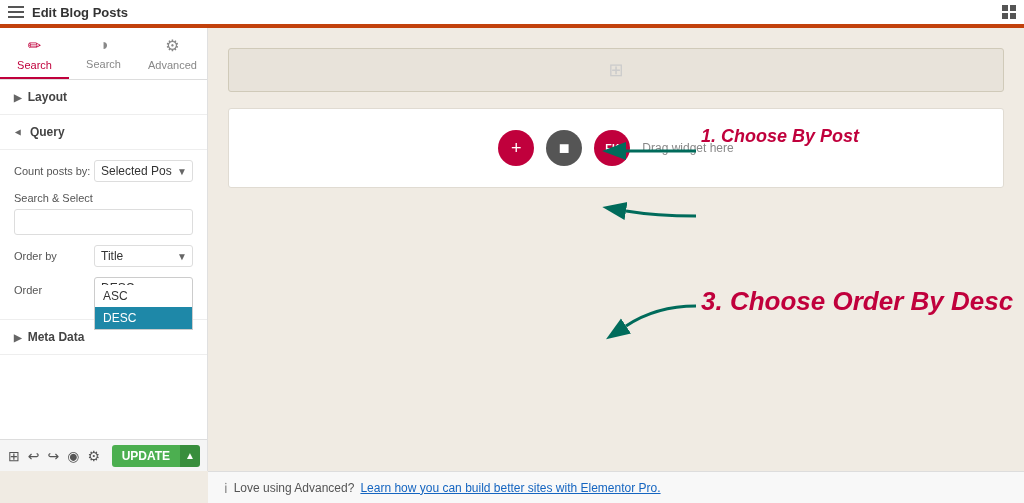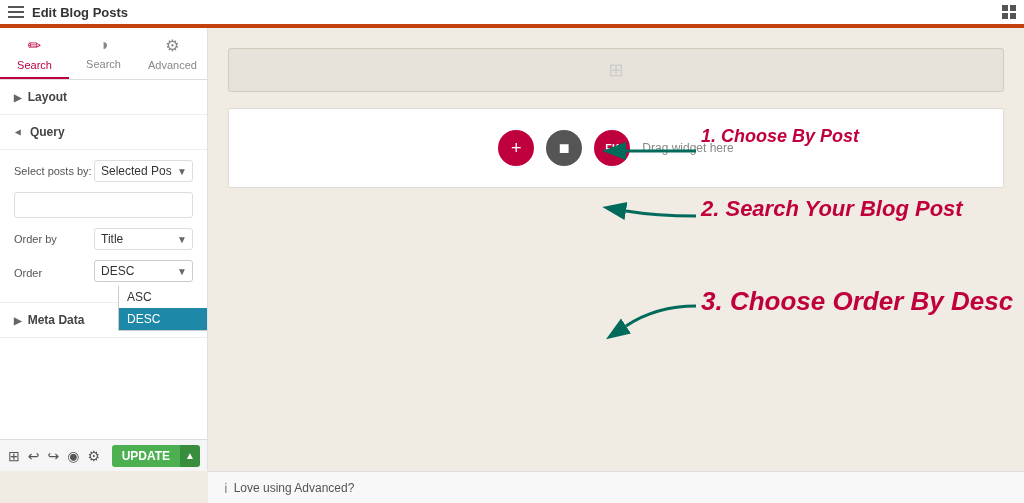--- a/index.html
+++ b/index.html
@@ -71,23 +71,23 @@
     }
 
     
     .dropdown-open {
       position: relative;
     }
     .dropdown-open select {
       border-color: #ccc;
     }
     .dropdown-list {
-      position: absolute; top: 26px; left: 0; width: 100%;
+      position: absolute; top: 8px; left: 0; width: 100%;
       background: #fff; border: 1px solid #ccc; border-top: none;
-      z-index: 100; font-size: 12px; margin-left: 24px;
+      z-index: 100; font-size: 12px;
     }
     .dropdown-list-item {
       padding: 4px 8px; cursor: pointer; color: #333;
     }
     .dropdown-list-item.selected {
       background: #1e88a8; color: #fff;
     }
 
     
     .query-section { border-bottom: 1px solid #eee; }
@@ -191,32 +191,33 @@
 
   <div class="query-section">
     <div class="section-header">
       <span class="arrow open">▼</span>
       <span>Query</span>
     </div>
     <div class="section-body">
 
 
       <div class="field-row">
-        <span class="field-label">Select posts by:</span>
+        <span class="field-label">Count posts by:</span>
         <div class="field-control select-wrapper">
           <select>
             <option>Selected Post</option>
             <option>Recent Posts</option>
             <option>Featured Posts</option>
           </select>
           <span class="chev">▼</span>
         </div>
       </div>
 
       <div style="margin-bottom:10px;">
+        <div class="field-label-full">Search &amp; Select</div>
         <input type="text" class="search-select-box" value="" style="">
       </div>
 
       <div class="field-row">
         <span class="field-label">Order by</span>
         <div class="field-control select-wrapper">
           <select>
             <option>Title</option>
             <option>Date</option>
             <option>Author</option>
@@ -284,20 +285,20 @@
     </defs>
 
     <path d="M 280 95 Q 240 95 210 95" stroke="#006b5b" stroke-width="3" fill="none" marker-end="url(#arrowhead1)"></path>
 
     <path d="M 280 160 Q 240 160 210 155" stroke="#006b5b" stroke-width="3" fill="none" marker-end="url(#arrowhead1)"></path>
 
     <path d="M 280 250 Q 240 250 210 270" stroke="#006b5b" stroke-width="3" fill="none" marker-end="url(#arrowhead1)"></path>
   </svg>
 
   <div style="position:absolute; top:calc(28px + 70px); left:calc(208px + 285px); color:#c0003c; font-weight:900; font-size:18px; font-style:italic; font-family:Liberation Sans, sans-serif; white-space:nowrap;">1. Choose By Post</div>
-  <div style="position:absolute; top:calc(28px + 140px); left:calc(208px + 285px); color:#c0003c; font-weight:900; font-size:22px; font-style:italic; font-family:Arial Black, Arial, sans-serif; white-space:nowrap;">2. Search Your Blog Post</div>
   <div style="position:absolute; top:calc(28px + 230px); left:calc(208px + 285px); color:#c0003c; font-weight:900; font-size:26px; font-style:italic; font-family:Arial Black, Arial, sans-serif; white-space:nowrap;">3. Choose Order By Desc</div>
 </div>
 
 <div class="status-bar">
   <span class="info-icon">ℹ</span>
   <span>Love using Advanced?</span>
+  <a href="#">Learn how you can build better sites with Elementor Pro.</a>
 </div>
 
 </body></html>

